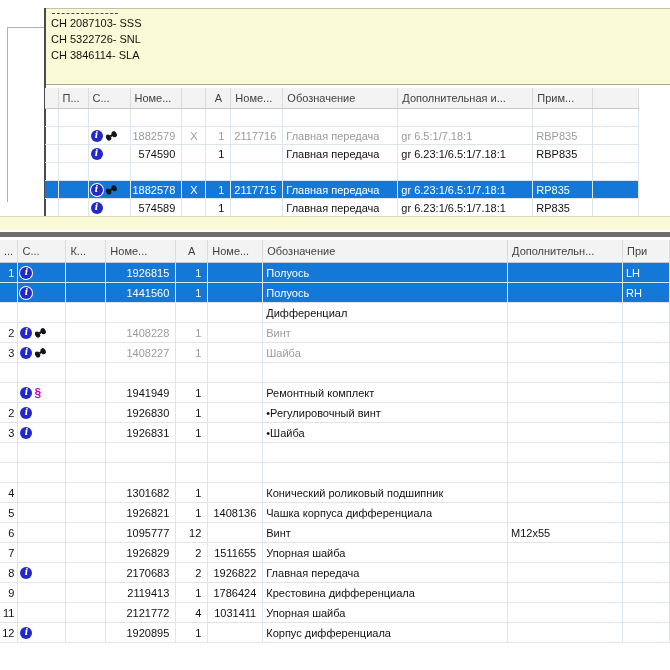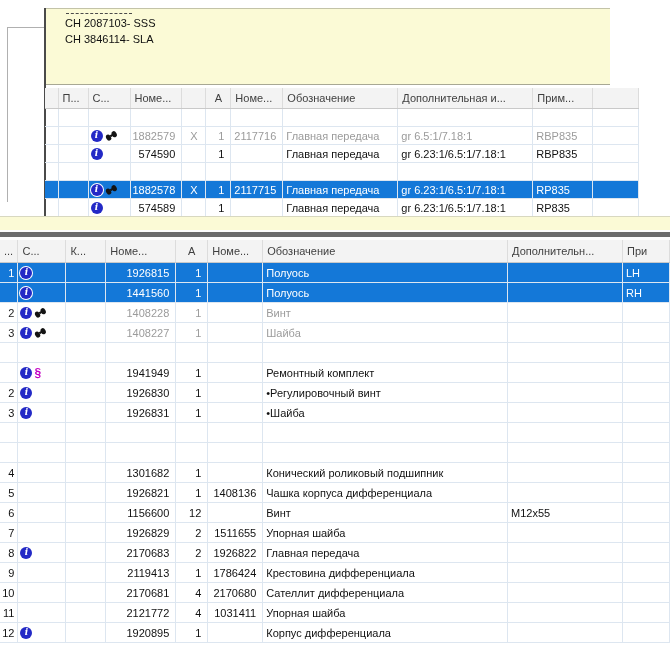--- a/index.html
+++ b/index.html
@@ -7,24 +7,24 @@
     width:670px;height:670px;overflow:hidden;background:#fff;
     font-family:"Liberation Sans",sans-serif;font-size:11px;color:#111;
     position:relative;
   }
   
   .top-panel{position:absolute;left:0;top:0;width:670px;height:232px;background:#fff;}
   .panel-edge-v{position:absolute;left:7px;top:27px;width:1px;height:175px;background:#b0b0b0;}
   .panel-edge-h{position:absolute;left:7px;top:27px;width:38px;height:1px;background:#b0b0b0;}
   .left-border{position:absolute;left:44px;top:8px;width:2px;height:210px;background:#4a4a4a;}
   .note-box{
-    position:absolute;left:46px;top:8px;width:564px;height:77px;
+    position:absolute;left:46px;top:8px;width:624px;height:77px;
     background:var(--note-bg,#fbfad6);
     border-top:1px solid #c3c3a8;border-bottom:1px solid #a8a894;
-    padding:1px 19px;box-sizing:border-box;line-height:16px;
+    padding:1px 5px;box-sizing:border-box;line-height:16px;
   }
   .note-divider{width:66px;border-top:1px dashed #4a4a4a;margin:3px 0 1px 1px;}
   .yellow-strip{position:absolute;left:0;top:216px;width:670px;height:13px;background:var(--note-bg,#fbfad6);border-top:1px solid #d8d8c0;}
   .separator-bar{position:absolute;left:0;top:232px;width:670px;height:5px;background:#6d6d6d;}
 
   
   table{border-collapse:collapse;table-layout:fixed;font-size:11px;}
   th{
     background:#f3f3f3;color:#3f3f3f;font-weight:normal;text-align:left;
     padding:0 0 0 4px;border-right:1px solid #dcdcdc;border-bottom:1px solid #c9c9c9;
@@ -63,20 +63,21 @@
 <body style="--sel: #1478d8; --note-bg: #fbfad6; --grid: #dde6f0;">
 
 <div class="top-panel">
   <div class="panel-edge-v"></div>
   <div class="panel-edge-h"></div>
   <div class="left-border"></div>
   <div class="note-box">
     <div class="note-divider"></div>
     <div id="note-lines">
         <div>CH 2087103- SSS</div>
+        <div>CH 5322726- SNL</div>
         <div>CH 3846114- SLA</div>
       </div>
   </div>
   <div id="top-table-host">
       <table class="top-table">
         <colgroup>
           <col style="width: 13px;">
           <col style="width: 30px;">
           <col style="width: 42px;">
           <col style="width: 48px;">
@@ -272,20 +273,31 @@
             </span>
           </td>
           <td class="c-k"></td>
           <td class="c-number">1441560</td>
           <td class="c-qty">1</td>
           <td class="c-number2"></td>
           <td class="c-desc">Полуось</td>
           <td class="c-extra"></td>
           <td class="c-note">RH</td>
         </tr>
+        <tr>
+          <td class="c-pos"></td>
+          <td class="c-icons"></td>
+          <td class="c-k"></td>
+          <td class="c-number"></td>
+          <td class="c-qty"></td>
+          <td class="c-number2"></td>
+          <td class="c-desc">Дифференциал</td>
+          <td class="c-extra"></td>
+          <td class="c-note"></td>
+        </tr>
         <tr class="dimmed">
           <td class="c-pos">2</td>
           <td class="c-icons">
             <span class="icon-wrap">
               <span class="info-icon">i</span>
               <span class="binoculars-icon">
                 <svg width="13" height="13" viewBox="0 0 13 13">
                   <g fill="#141414">
                     <ellipse cx="3.6" cy="8.6" rx="2.4" ry="3.2" transform="rotate(-30 3.6 8.6)"></ellipse>
                     <ellipse cx="9.2" cy="5.2" rx="2.4" ry="3.2" transform="rotate(-30 9.2 5.2)"></ellipse>
@@ -425,21 +437,21 @@
           <td class="c-qty">1</td>
           <td class="c-number2">1408136</td>
           <td class="c-desc">Чашка корпуса дифференциала</td>
           <td class="c-extra"></td>
           <td class="c-note"></td>
         </tr>
         <tr>
           <td class="c-pos">6</td>
           <td class="c-icons"></td>
           <td class="c-k"></td>
-          <td class="c-number">1156600</td>
+          <td class="c-number">1095777</td>
           <td class="c-qty">12</td>
           <td class="c-number2"></td>
           <td class="c-desc">Винт</td>
           <td class="c-extra">M12x55</td>
           <td class="c-note"></td>
         </tr>
         <tr>
           <td class="c-pos">7</td>
           <td class="c-icons"></td>
           <td class="c-k"></td>
@@ -466,31 +478,20 @@
           <td class="c-note"></td>
         </tr>
         <tr>
           <td class="c-pos">9</td>
           <td class="c-icons"></td>
           <td class="c-k"></td>
           <td class="c-number">2119413</td>
           <td class="c-qty">1</td>
           <td class="c-number2">1786424</td>
           <td class="c-desc">Крестовина дифференциала</td>
-          <td class="c-extra"></td>
-          <td class="c-note"></td>
-        </tr>
-        <tr>
-          <td class="c-pos">10</td>
-          <td class="c-icons"></td>
-          <td class="c-k"></td>
-          <td class="c-number">2170681</td>
-          <td class="c-qty">4</td>
-          <td class="c-number2">2170680</td>
-          <td class="c-desc">Сателлит дифференциала</td>
           <td class="c-extra"></td>
           <td class="c-note"></td>
         </tr>
         <tr>
           <td class="c-pos">11</td>
           <td class="c-icons"></td>
           <td class="c-k"></td>
           <td class="c-number">2121772</td>
           <td class="c-qty">4</td>
           <td class="c-number2">1031411</td>

